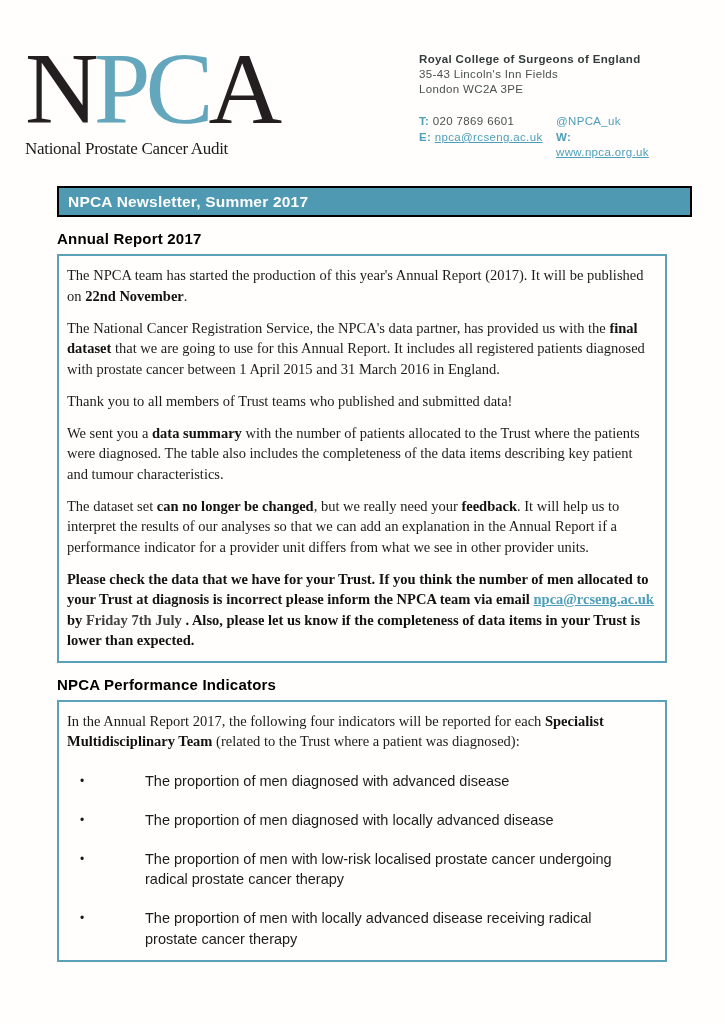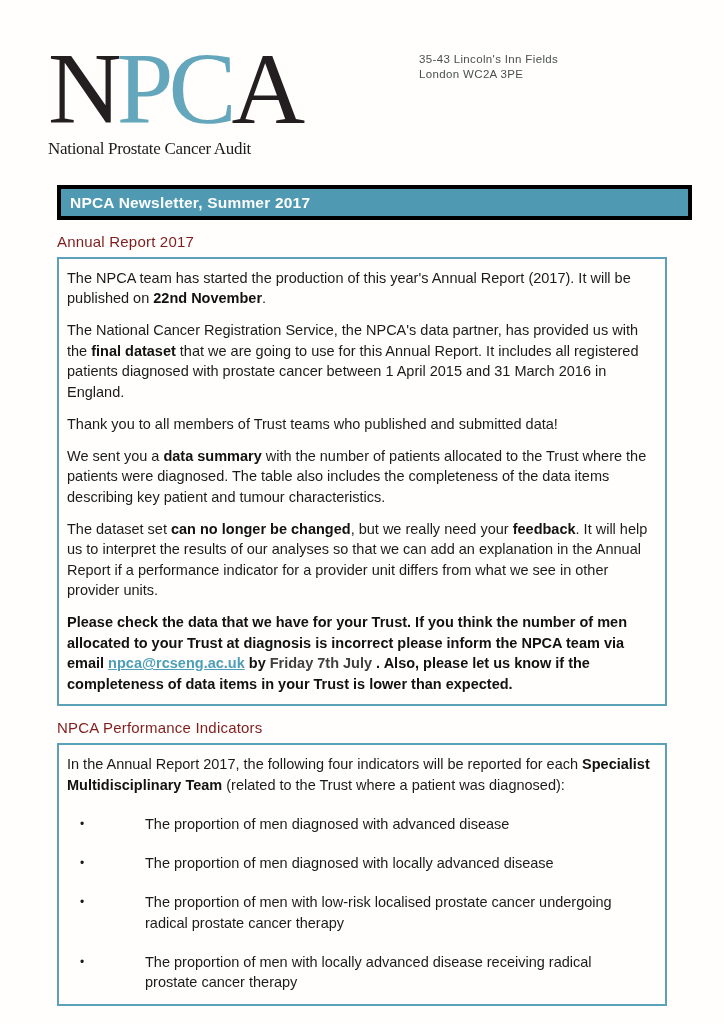--- a/index.html
+++ b/index.html
@@ -1,48 +1,48 @@
 <!DOCTYPE html>
 <html><head>
 <meta charset="utf-8">
 <style>
   html,body{margin:0;padding:0;background:#fff;}
   .page{
     position:relative;width:724px;height:1024px;background:#fffefd;
     font-family:"Liberation Sans",sans-serif;overflow:hidden;
   }
   
-  .header{display:flex;justify-content:space-between;align-items:flex-start;margin:46px 57px 0 48px;}
+  .header{display:flex;justify-content:space-between;align-items:flex-start;margin:46px 57px 0 25px;}
   .logo-word{font-family:"Liberation Serif","DejaVu Serif",serif;font-size:102px;line-height:.84;letter-spacing:-5px;white-space:nowrap;}
   .logo-word .ink{color:#231f20;}
   .logo-word .teal{color:#64a7bc;}
   .logo-tagline{font-family:"Liberation Serif","DejaVu Serif",serif;font-size:17px;color:#1d1b1c;letter-spacing:-.3px;margin-top:7px;}
   .contact-block{width:248px;padding-top:6px;font-size:11.5px;line-height:15px;letter-spacing:.35px;color:#49514f;}
   .c-unit{font-weight:bold;color:#343c3b;margin-bottom:11px;}
   .c-org{font-weight:bold;color:#343c3b;}
   .c-grid{display:grid;grid-template-columns:137px auto;margin-top:17px;row-gap:1px;}
   .c-label{color:#4d9fb9;font-weight:bold;}
   .c-link{color:#4d9fb9;text-decoration:underline;cursor:pointer;}
   .c-plain{color:#4d9fb9;}
   
   .banner{
     margin:26px 32px 0 57px;height:27px;line-height:27px;background:#4f9ab2;
-    border:4px solid #000000;color:#fdfdfd;font-weight:bold;font-size:15.5px;
+    border:2px solid #000000;color:#fdfdfd;font-weight:bold;font-size:15.5px;
     padding-left:9px;letter-spacing:.2px;
   }
   
   .sec-heading{
-    margin:13px 57px 0 57px;color:#7f1d1d;font-size:15px;font-weight:normal;letter-spacing:.2px;
+    margin:13px 57px 0 57px;color:#000000;font-size:15px;font-weight:bold;letter-spacing:.2px;
   }
   
   .box{
     margin:7px 57px 0 57px;border:2px solid #5ba2b8;background:#fffefd;
     padding:9px 10px 10px 8px;font-size:14.5px;line-height:20.5px;color:#1b1b1b;
   }
-  .box p{margin:0 0 11.5px 0;}
+  .box p{margin:0 0 11.5px 0;font-family:Liberation Serif, serif;}
   .box p:last-child{margin-bottom:0;}
   .b{font-weight:bold;color:#121212;}
   .link{color:#4d9fb9;text-decoration:underline;cursor:pointer;}
   .date{color:#404040;}
   
   .box2 .intro{margin-bottom:19px;}
   .bullet-row{display:flex;margin-bottom:18.5px;}
   .bullet-row:last-child{margin-bottom:1px;}
   .dot{flex:none;width:23px;margin-left:13px;font-size:12px;line-height:20.5px;color:#1b1b1b;}
   .bullet-text{flex:1;padding-right:14px;margin-left:42px;}
@@ -51,22 +51,29 @@
 <body>
 
 <div class="page">
 
   <header class="header">
     <div class="logo-block">
       <div class="logo-word"><span class="ink">N</span><span class="teal">P</span><span class="teal">C</span><span class="ink">A</span></div>
       <div class="logo-tagline">National Prostate Cancer Audit</div>
     </div>
     <div class="contact-block">
+      <div class="c-org">Royal College of Surgeons of England</div>
       <div class="c-line">35-43 Lincoln's Inn Fields</div>
       <div class="c-line">London WC2A 3PE</div>
+      <div class="c-grid">
+        <div><span class="c-label">T:</span> <span>020 7869 6601</span></div>
+        <div><span class="c-plain">@NPCA_uk</span></div>
+        <div><span class="c-label">E:</span> <span class="c-link">npca@rcseng.ac.uk</span></div>
+        <div><span class="c-label">W:</span> <span class="c-link">www.npca.org.uk</span></div>
+      </div>
     </div>
   </header>
 
   <div class="banner">
     <span>NPCA Newsletter, Summer 2017</span>
   </div>
 
   <h2 class="sec-heading">Annual Report 2017</h2>
 
   <section class="box">

